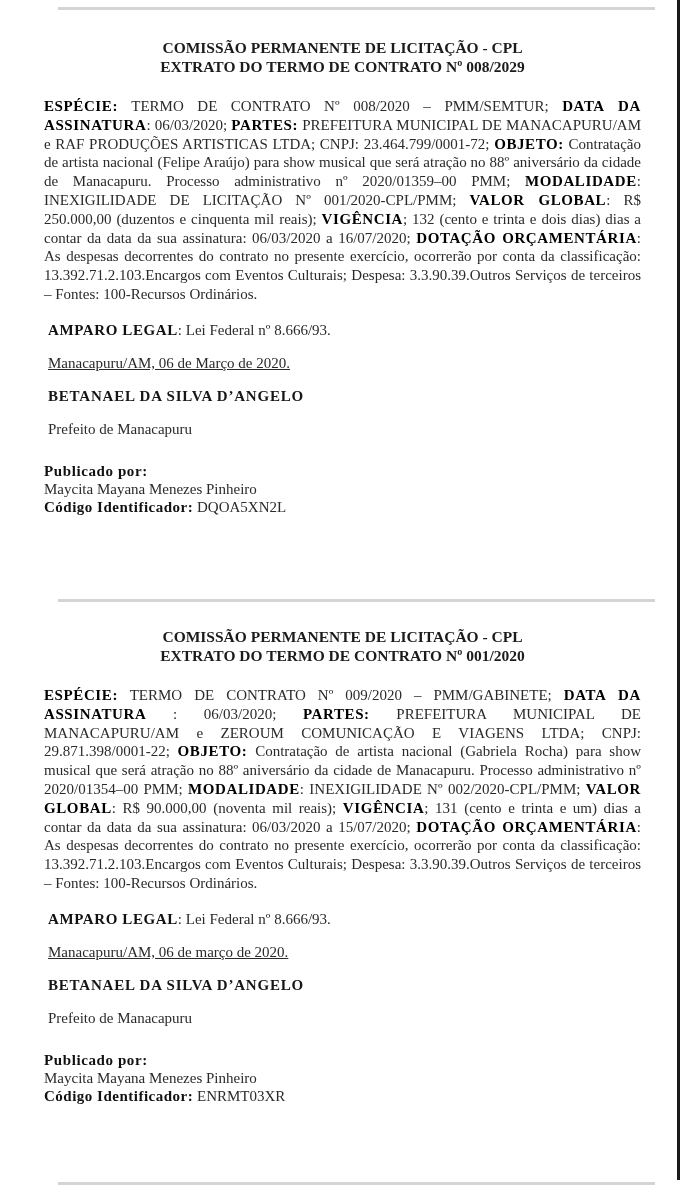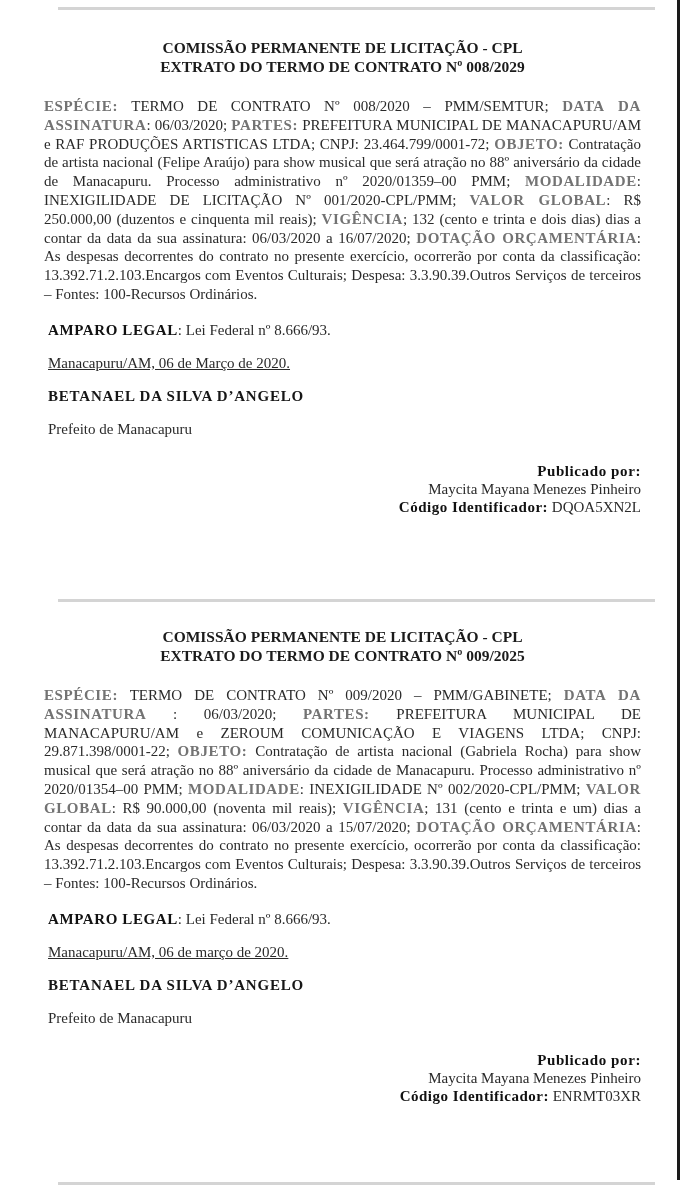--- a/index.html
+++ b/index.html
@@ -51,21 +51,21 @@
       margin: 0;
     }
     .body-text {
       margin-top: 21px;
       font-size: 15px;
       line-height: 18.8px;
       text-align: justify;
       color: #2a2a2a;
     }
     .body-text b {
-      color: #737373;
+      color: #000000;
       letter-spacing: 0.6px;
     }
     .para {
       font-size: 15px;
       line-height: 18px;
       color: #2a2a2a;
       margin: 4px;
     }
     .amparo { margin-top: 17px; }
     .amparo b { color: #111; letter-spacing: 0.6px; }
@@ -74,21 +74,21 @@
       margin-top: 15px;
       font-weight: bold;
       color: #161616;
       letter-spacing: 0.8px;
       font-family: Liberation Serif, serif;
     }
     .signer-role { margin-top: 15px; }
 
     .pub-block {
       margin-top: 24px;
-      text-align: right;
+      text-align: left;
       font-size: 15px;
       line-height: 18px;
       color: #2a2a2a;
     }
     .pub-label {
       font-weight: bold;
       color: #111;
       letter-spacing: 0.6px;
     }
     .pub-code-label {
@@ -120,21 +120,21 @@
   <div class="pub-block">
     <div class="pub-label">Publicado por:</div>
     <div>Maycita Mayana Menezes Pinheiro</div>
     <div><span class="pub-code-label">Código Identificador:</span><span> DQOA5XN2L</span></div>
   </div>
 </div>
 
 <div class="section sec-2">
   <h2 class="title">
     <span>COMISSÃO PERMANENTE DE LICITAÇÃO - CPL</span><br>
-    <span>EXTRATO DO TERMO DE CONTRATO Nº 009/2025</span>
+    <span>EXTRATO DO TERMO DE CONTRATO Nº 001/2020</span>
   </h2>
   <div class="body-text"><b>ESPÉCIE:</b><span> TERMO DE CONTRATO Nº 009/2020 – PMM/GABINETE; </span><b>DATA DA ASSINATURA</b><span> : 06/03/2020; </span><b>PARTES:</b><span> PREFEITURA MUNICIPAL DE MANACAPURU/AM e ZEROUM COMUNICAÇÃO E VIAGENS LTDA; CNPJ: 29.871.398/0001-22; </span><b>OBJETO:</b><span> Contratação de artista nacional (Gabriela Rocha) para show musical que será atração no 88º aniversário da cidade de Manacapuru. Processo administrativo nº 2020/01354–00 PMM; </span><b>MODALIDADE</b><span>: INEXIGILIDADE Nº 002/2020-CPL/PMM; </span><b>VALOR GLOBAL</b><span>: R$ 90.000,00 (noventa mil reais); </span><b>VIGÊNCIA</b><span>; 131 (cento e trinta e um) dias a contar da data da sua assinatura: 06/03/2020 a 15/07/2020; </span><b>DOTAÇÃO ORÇAMENTÁRIA</b><span>: As despesas decorrentes do contrato no presente exercício, ocorrerão por conta da classificação: 13.392.71.2.103.Encargos com Eventos Culturais; Despesa: 3.3.90.39.Outros Serviços de terceiros – Fontes: 100-Recursos Ordinários.</span></div>
 
   <p class="para amparo"><b>AMPARO LEGAL</b><span>: Lei Federal nº 8.666/93.</span></p>
   <p class="para local-date">Manacapuru/AM, 06 de março de 2020.</p>
   <p class="para signer">BETANAEL DA SILVA D’ANGELO</p>
   <p class="para signer-role">Prefeito de Manacapuru</p>
 
   <div class="pub-block">
     <div class="pub-label">Publicado por:</div>

